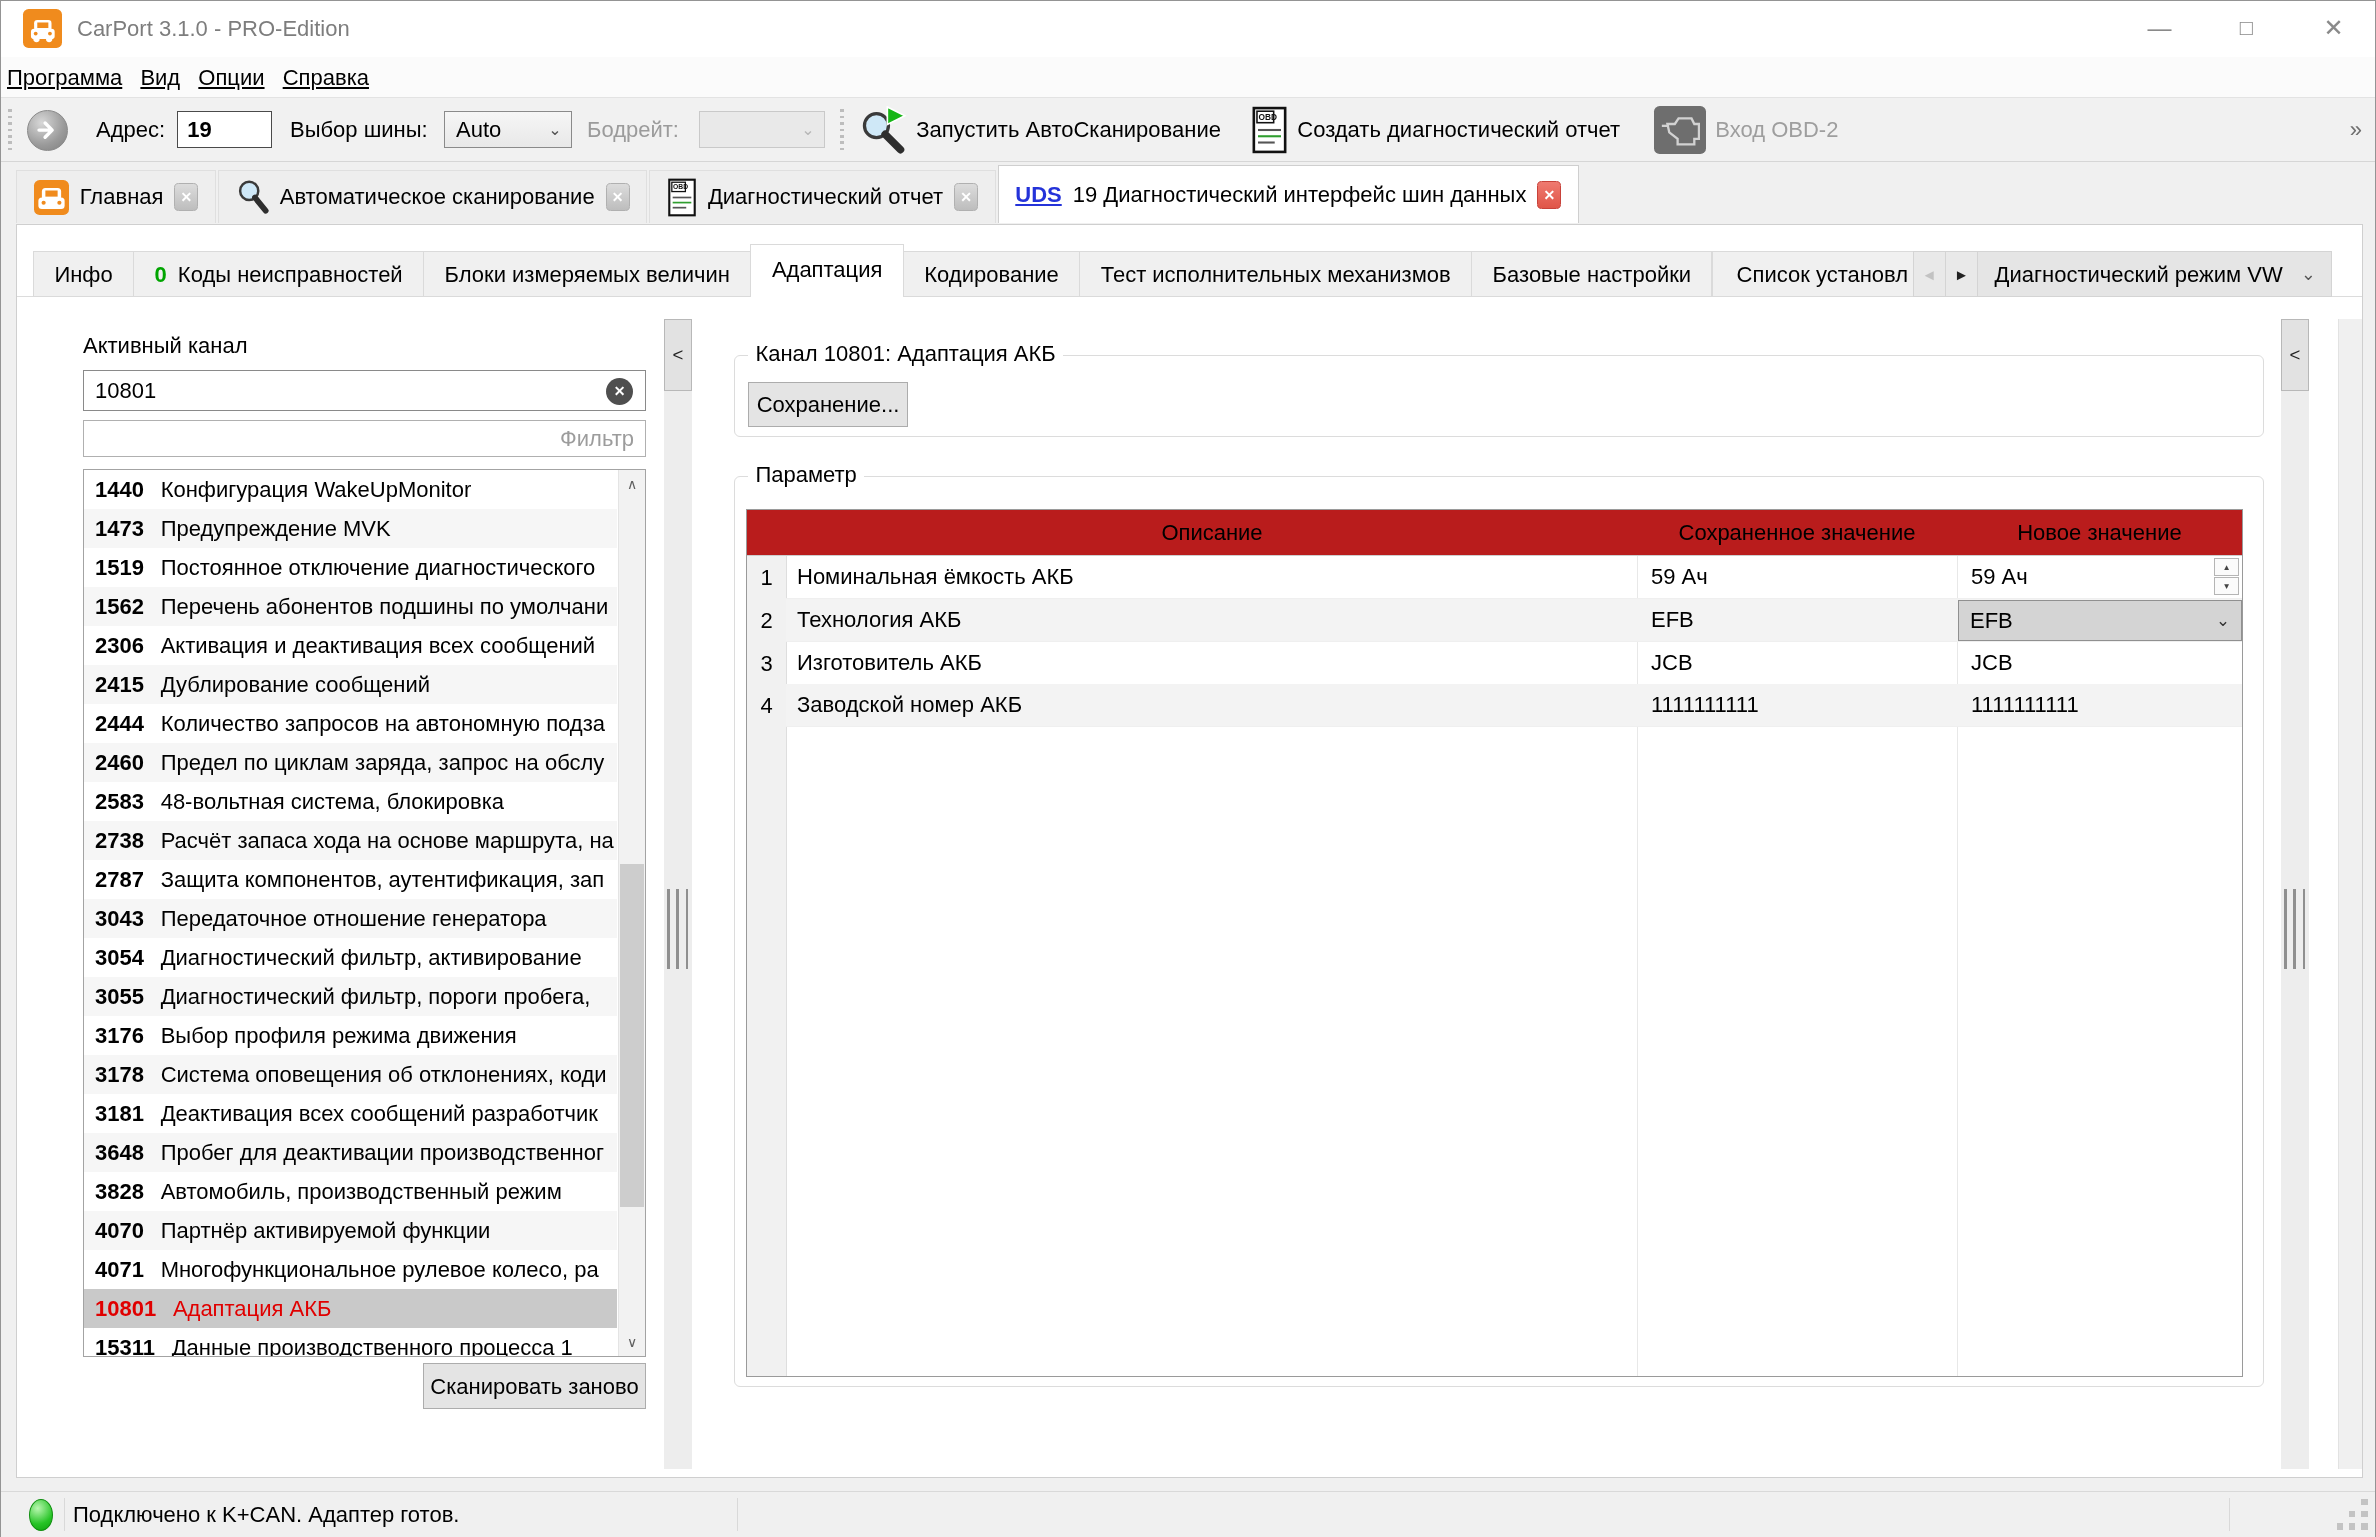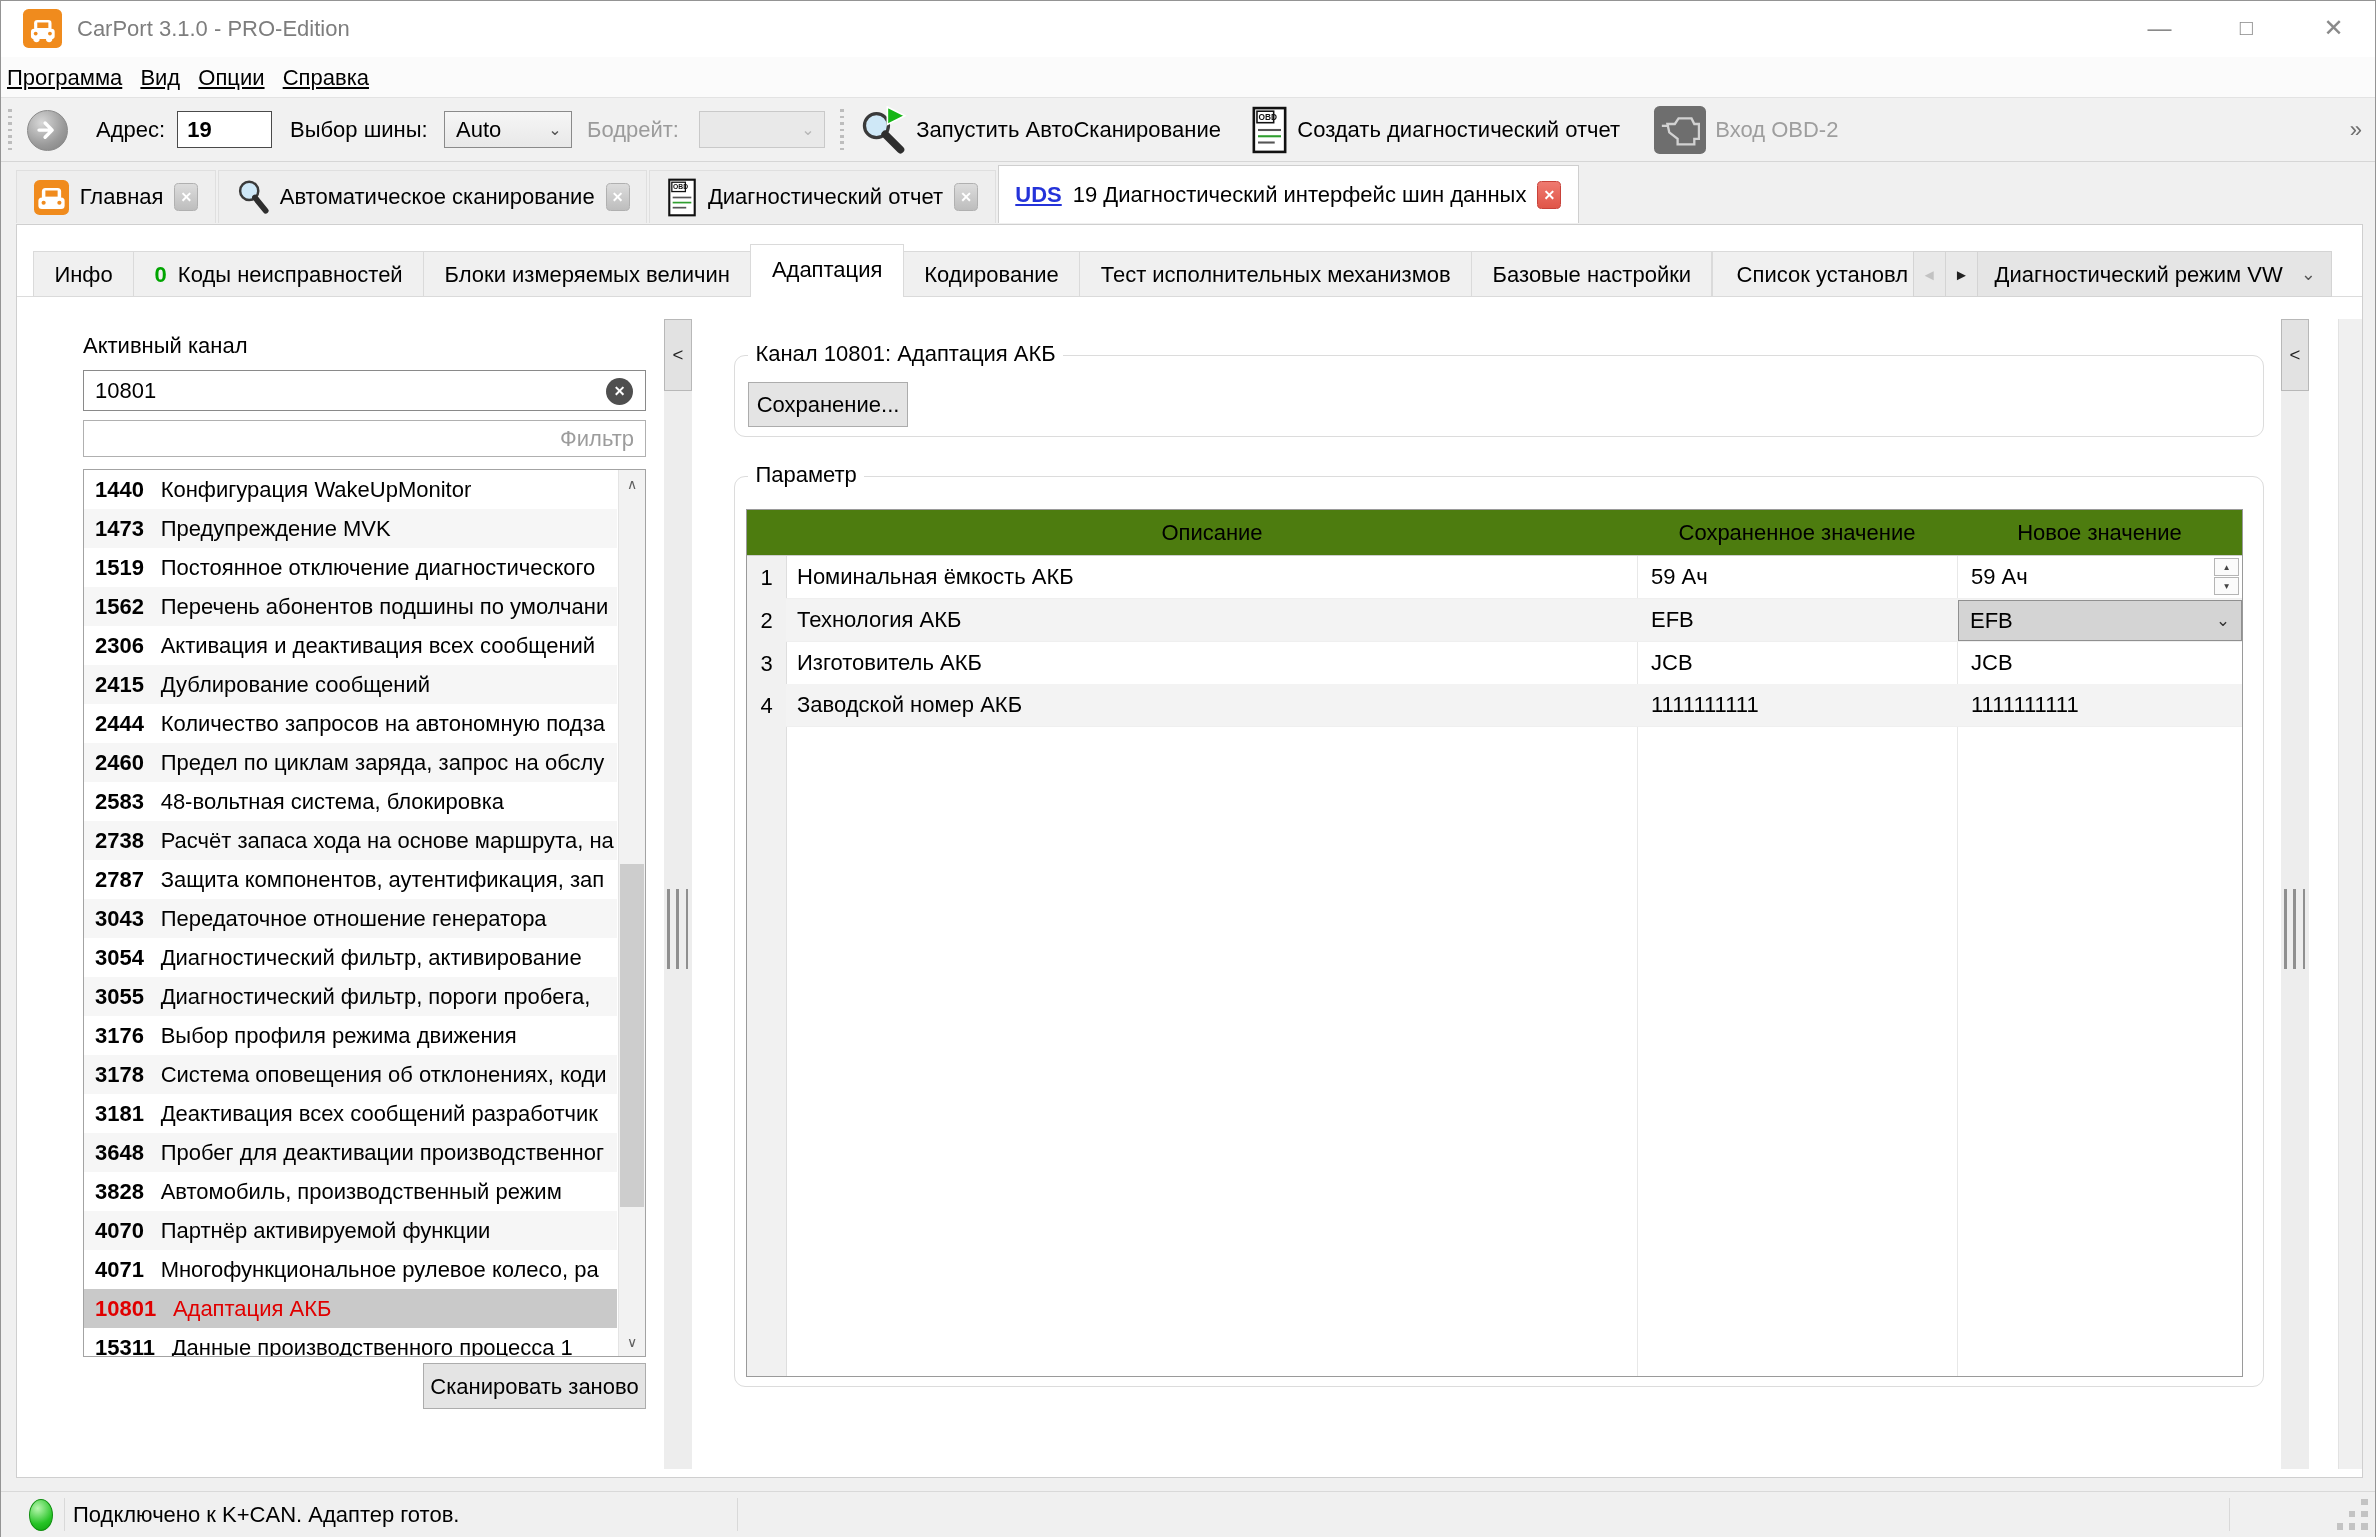--- a/index.html
+++ b/index.html
@@ -88,33 +88,33 @@
     border:0.9px solid #acacac;text-align:center;line-height:45px;box-sizing:border-box;}
   
   .split{position:absolute;top:318px;width:28px;height:1150px;background:#ededed;}
   .split.left{left:663px;} .split.right{left:2280px;}
   .split-btn{position:absolute;top:0;left:0;width:28px;height:72px;background:#e2e2e2;border:0.9px solid #b8b8b8;
     text-align:center;line-height:70px;font-size:18.6px;color:#222;box-sizing:border-box;}
   .split-grip{position:absolute;top:570px;left:2.8px;width:22px;height:80px;
     background:repeating-linear-gradient(90deg,#8f8f8f 0 2.8px,transparent 2.8px 9.3px);}
   .right-strip{position:absolute;left:2337px;top:318px;width:23px;height:1150px;background:#f0f0f0;border-left:0.9px solid #e2e2e2;}
   
-  .group{position:absolute;border:0.9px solid #dcdcdc;border-radius:11px;background:#fff;box-sizing:border-box;}
+  .group{position:absolute;border:0.9px solid #dcdcdc;border-radius:6px;background:#fff;box-sizing:border-box;}
   .group.g1{left:733px;top:354px;width:1530px;height:82px;}
   .group.g2{left:733px;top:475px;width:1530px;height:911px;}
   .group-title{position:absolute;top:-15px;left:13px;background:#fff;padding:0 7.4px;white-space:nowrap;}
   .save-btn{position:absolute;left:13px;top:26px;width:160px;height:45px;background:#e4e4e4;border:0.9px solid #acacac;
     text-align:center;line-height:43px;box-sizing:border-box;}
   
   .ptable{position:absolute;left:11px;top:32px;width:1497px;height:868px;border:0.9px solid #9a9a9a;
     background:#fff;box-sizing:border-box;overflow:hidden;}
   .t-gutter{position:absolute;left:0;top:0;bottom:0;width:39px;background:#f1f1f1;border-right:0.9px solid #dedede;}
   .t-vline{position:absolute;top:0;bottom:0;width:0.9px;background:#e8e8e8;}
   .t-vline.v1{left:890px;} .t-vline.v2{left:1210px;}
-  .t-head{position:absolute;left:0;top:0;width:100%;height:45px;border-bottom:0.9px solid #cdcdcd;background:#4d7c0f;}
+  .t-head{position:absolute;left:0;top:0;width:100%;height:45px;border-bottom:0.9px solid #cdcdcd;background:#b91c1c;}
   .t-hcell{position:absolute;top:0;line-height:45px;text-align:center;white-space:nowrap;overflow:hidden;}
   .th-desc{left:39px;width:852px;} .th-saved{left:890px;width:320px;} .th-new{left:1210px;width:285px;}
   .t-num{position:absolute;left:0;width:39px;text-align:center;line-height:43px;}
   .t-row{position:absolute;left:39px;width:1456px;height:43px;border-bottom:0.9px solid #efefef;box-sizing:border-box;}
   .t-row.alt{background:#f3f3f3;}
   .t-cell{position:absolute;top:0;line-height:42px;white-space:nowrap;overflow:hidden;}
   .c-desc{left:0;width:852px;padding-left:11px;box-sizing:border-box;}
   .c-saved{left:852px;width:320px;padding-left:13px;box-sizing:border-box;}
   .c-new{left:1172px;width:278px;padding-left:13px;box-sizing:border-box;}
   .spin{position:absolute;right:2.8px;top:48px;width:25px;height:39px;}

